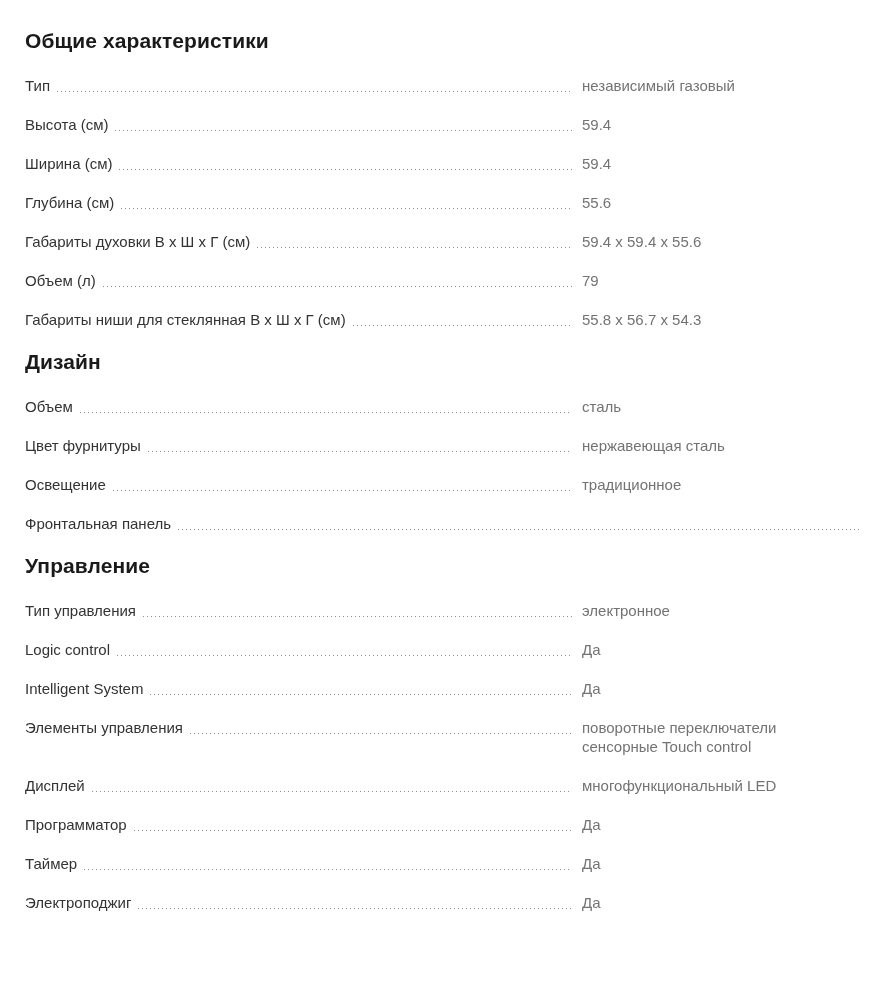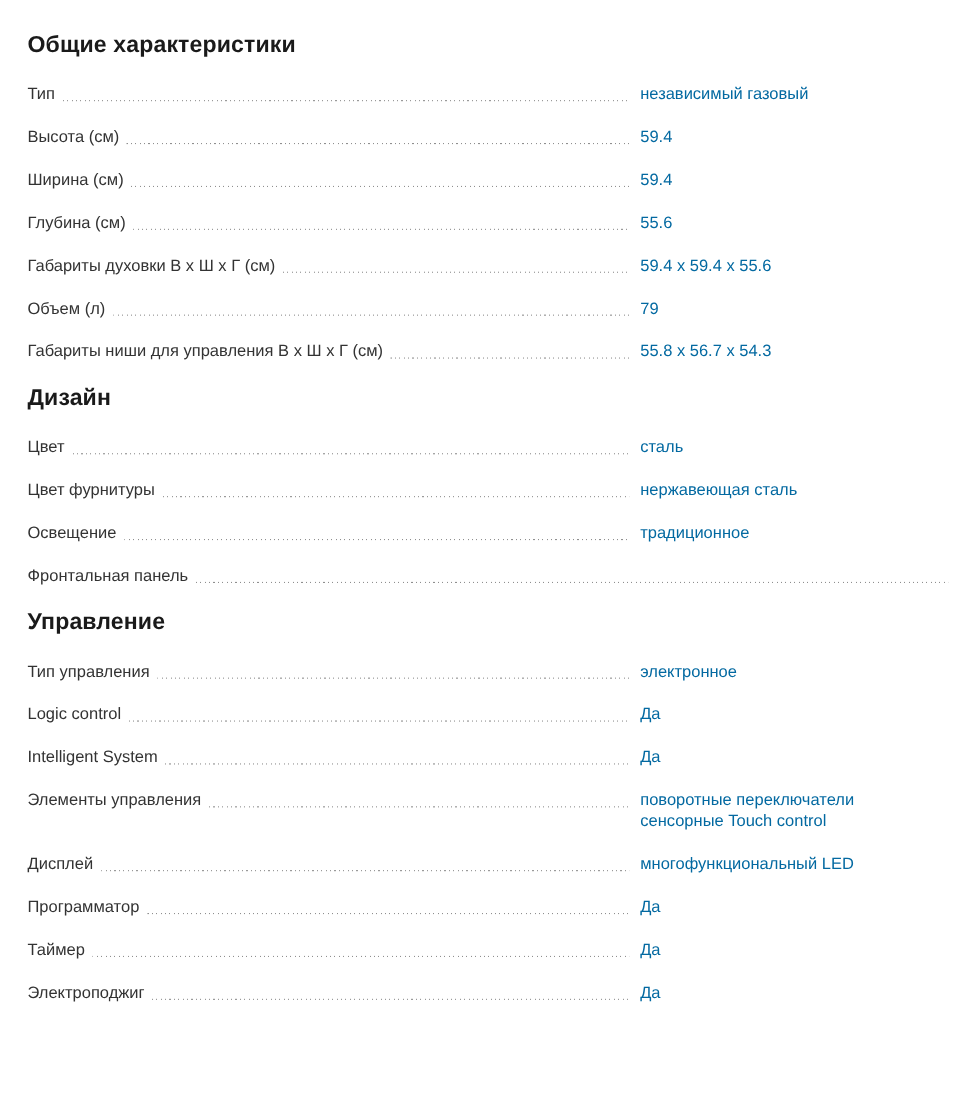--- a/index.html
+++ b/index.html
@@ -44,21 +44,21 @@
     flex: 1 1 auto;
     height: 16px;
     margin: 0 10px 0 7px;
     background-image: repeating-linear-gradient(to right, #8f8f8f 0 1px, transparent 1px 4px);
     background-repeat: no-repeat;
     background-size: 100% 1px;
     background-position: 0 bottom;
   }
   .spec-value {
     flex: 0 0 290px;
-    color: #0369a1;
+    color: #737373;
     white-space: pre-line;
   }
 </style>
 </head>
 <body>
 
 <div id="page">
   <section class="spec-section">
     <h2 class="section-title">Общие характеристики</h2>
     <div class="section-rows">
@@ -92,33 +92,33 @@
     <span class="spec-value">59.4 x 59.4 x 55.6</span>
   </div>
 
   <div class="spec-row">
     <span class="spec-label">Объем (л)</span>
     <span class="spec-leader"></span>
     <span class="spec-value">79</span>
   </div>
 
   <div class="spec-row">
-    <span class="spec-label">Габариты ниши для управления В х Ш х Г (см)</span>
+    <span class="spec-label">Габариты ниши для стеклянная В х Ш х Г (см)</span>
     <span class="spec-leader"></span>
     <span class="spec-value">55.8 x 56.7 x 54.3</span>
   </div>
 </div>
   </section>
 
   <section class="spec-section">
     <h2 class="section-title">Дизайн</h2>
     <div class="section-rows">
 
   <div class="spec-row">
-    <span class="spec-label">Цвет</span>
+    <span class="spec-label">Объем</span>
     <span class="spec-leader"></span>
     <span class="spec-value">сталь</span>
   </div>
 
   <div class="spec-row">
     <span class="spec-label">Цвет фурнитуры</span>
     <span class="spec-leader"></span>
     <span class="spec-value">нержавеющая сталь</span>
   </div>
 

